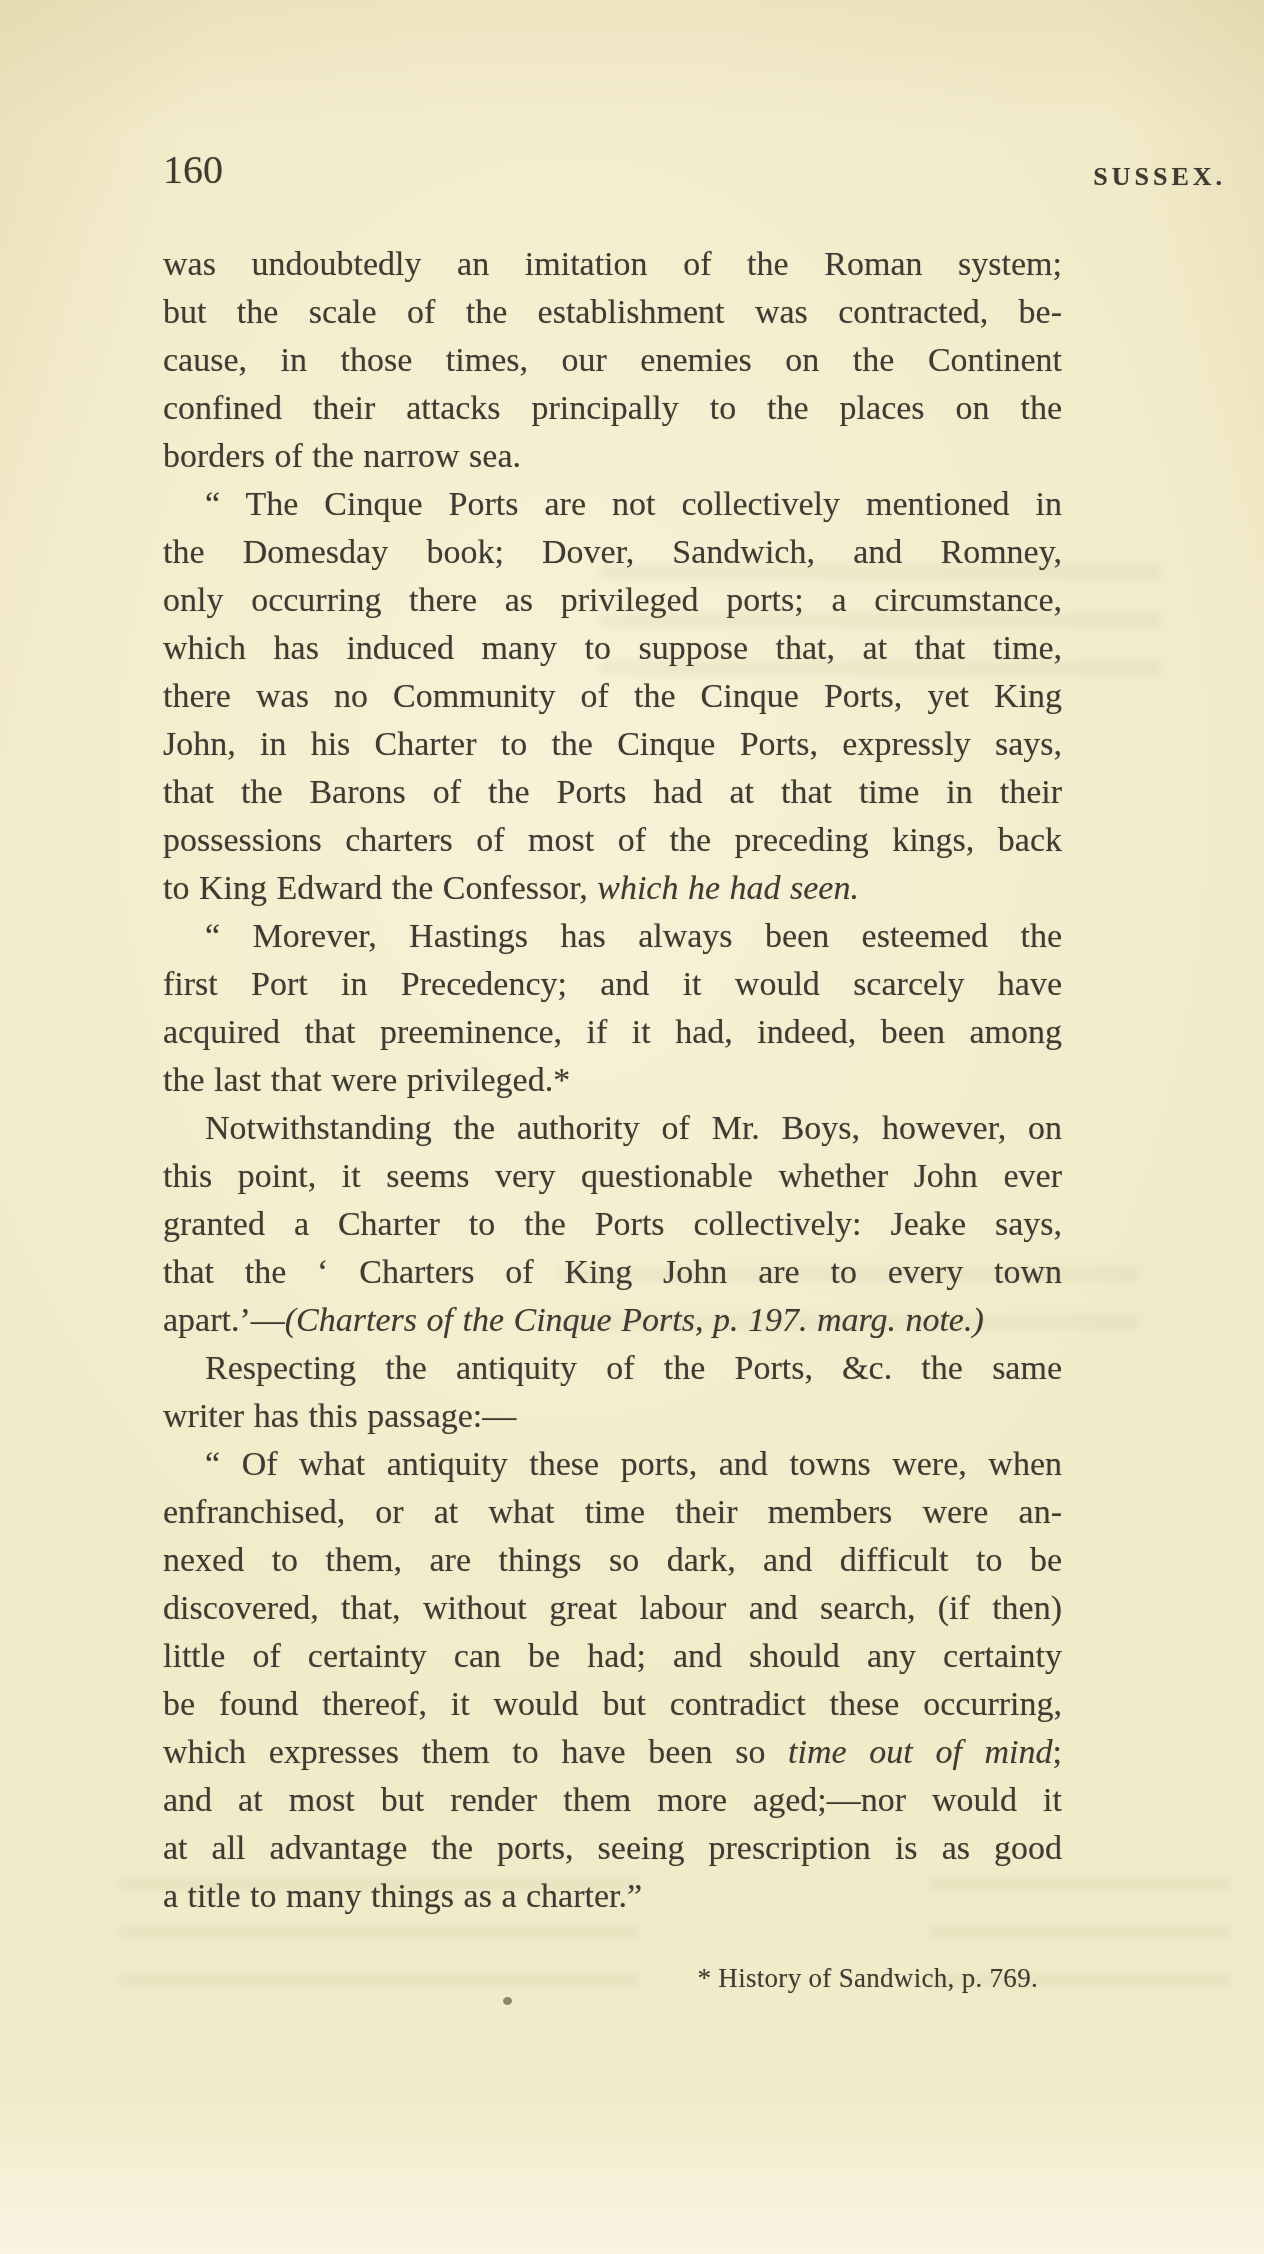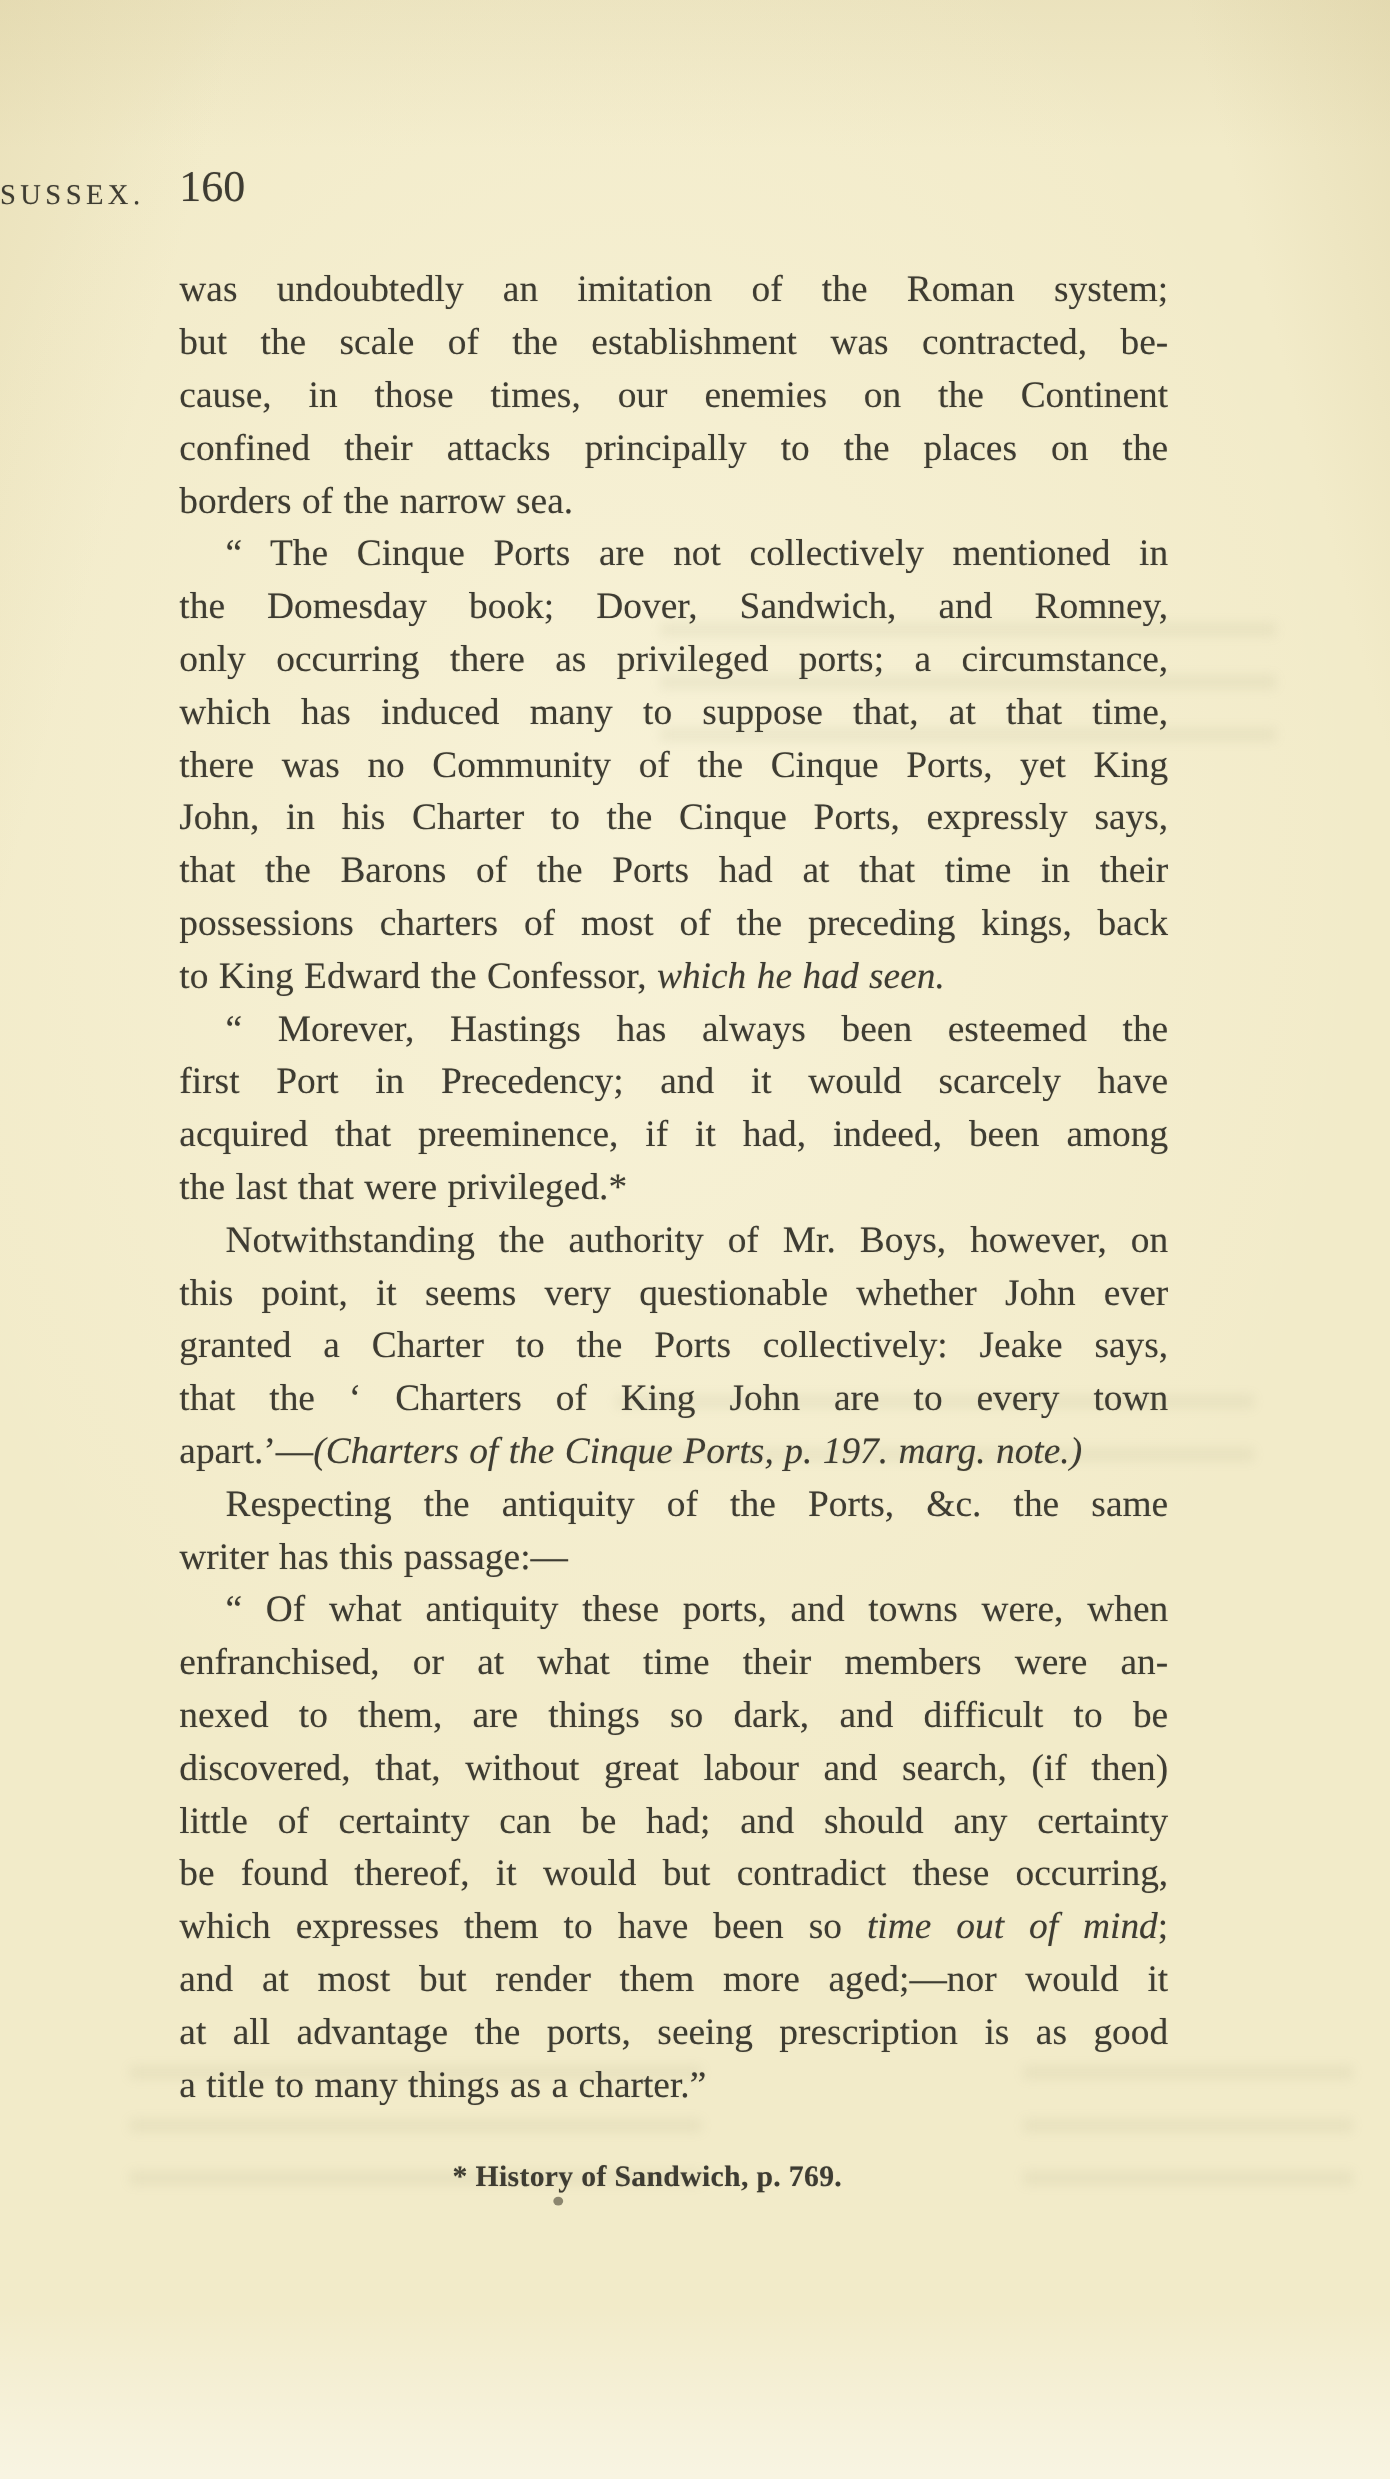--- a/index.html
+++ b/index.html
@@ -18,41 +18,41 @@
                       rgba(216,204,158,0) 93%, rgba(255,255,255,0.45) 99.6%);
   }
   .ink { color:#3e3c32; text-shadow:0 0 1px rgba(62,60,50,0.35); }
 
   .pagenum {
     position:absolute; left:163px; top:150px;
     font-size:40px; line-height:1;
   }
   .running-title {
     position:absolute; top:164px; left:0; width:1226px;
-    text-align:left; font-size:26px; letter-spacing:4px; line-height:1;
+    text-align:right; font-size:26px; letter-spacing:4px; line-height:1;font-weight:bold;
   }
 
   .textblock {
     position:absolute; left:163px; top:240px; width:899px;
     font-size:34px; line-height:48px; word-spacing:1px;
   }
   .line {
     height:48px; overflow:hidden; text-align:justify;
   }
   
   .line::after { content:""; display:inline-block; width:100%; height:0; }
   .line.last { text-align:left; }
   .line.last::after { content:none; }
   .line.indent { text-indent:42px; }
   .it { font-style:italic; }
 
   .footnote {
     position:absolute; left:163px; top:1962px; width:899px;
-    text-align:center; transform:translateX(-24px);
-    font-size:27px; font-weight:bold; line-height:1.2; letter-spacing:0.3px;
+    text-align:right; transform:translateX(-24px);
+    font-size:27px; font-weight:normal; line-height:1.2; letter-spacing:0.3px;
   }
 
   
   .smudge {
     position:absolute; filter:blur(5px); opacity:0.5; pointer-events:none;
     background-image:repeating-linear-gradient(
       to bottom, rgba(148,148,108,0.22) 0 12px, rgba(148,148,108,0) 12px 48px);
   }
   .s1 { left:600px; top:566px;  width:560px; height:110px; }
   .s2 { left:560px; top:1268px; width:580px; height:95px;  }

